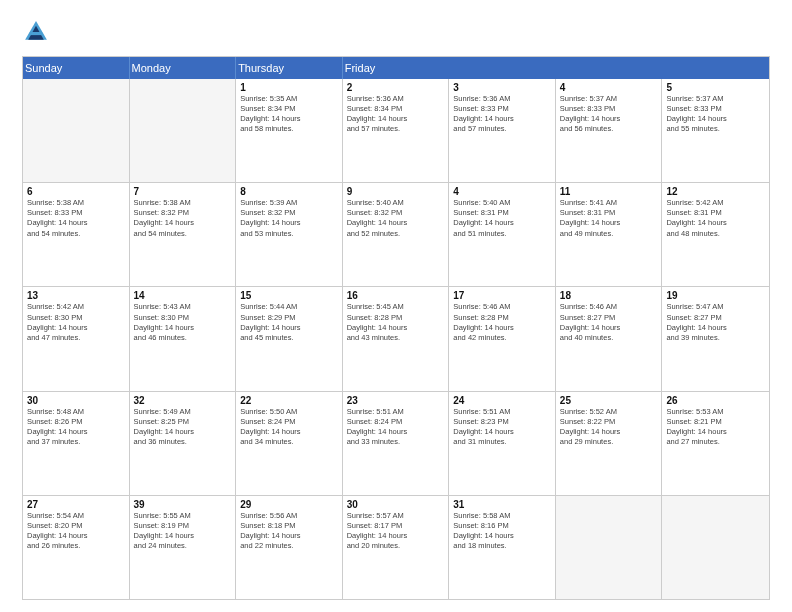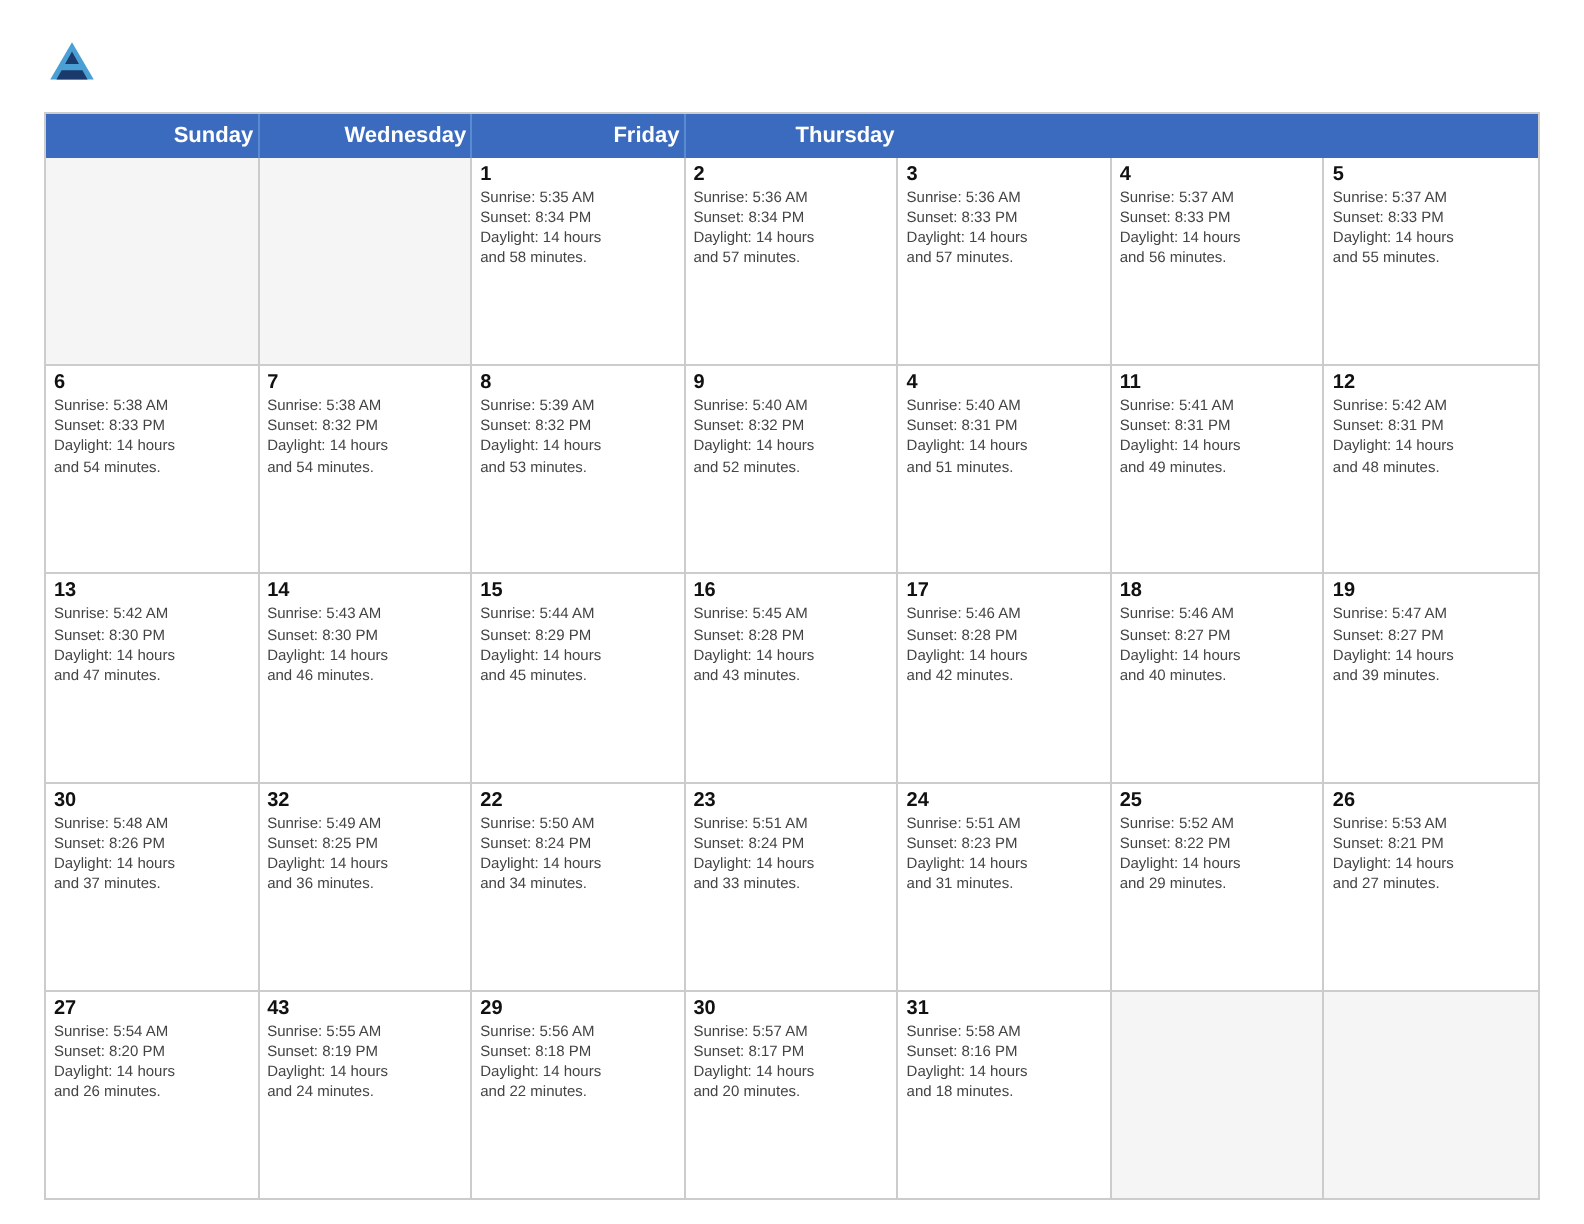--- a/index.html
+++ b/index.html
@@ -58,22 +58,22 @@
       border: 1px solid #ccc;
     }
     .cal-header {
       display: grid;
       grid-template-columns: repeat(7, 1fr);
       background: #3a6bbf;
     }
     .cal-header-cell {
       color: #fff;
       font-size: 11px;
-      font-weight: bold;
-      text-align: right;
+      font-weight: normal;
+      text-align: left;
       padding: 5px 2px;
       border-right: 1px solid #5a8bd0;
     }
     .cal-header-cell:last-child { border-right: none; }
     .cal-body {
       flex: 1;
       display: flex;
       flex-direction: column;
     }
     .cal-row {
@@ -124,23 +124,23 @@
     </div>
     <div class="title-block">
       <div class="main-title"></div>
       <div class="subtitle"></div>
     </div>
   </div>
 
   <div class="calendar">
     <div class="cal-header" id="cal-header">
         <div class="cal-header-cell">Sunday</div>
-        <div class="cal-header-cell">Wednesday</div>
+        <div class="cal-header-cell">Monday</div>
+        <div class="cal-header-cell">Thursday</div>
         <div class="cal-header-cell">Friday</div>
-        <div class="cal-header-cell">Thursday</div>
       </div>
     <div class="cal-body" id="cal-body">
         <div class="cal-row">
           <div class="cal-cell empty"></div>
           <div class="cal-cell empty"></div>
           <div class="cal-cell">
             <div class="day-num">1</div>
             <div class="cell-text">Sunrise: 5:35 AM<br>Sunset: 8:34 PM<br>Daylight: 14 hours<br>and 58 minutes.</div>
           </div>
           <div class="cal-cell">
@@ -249,21 +249,21 @@
             <div class="day-num">26</div>
             <div class="cell-text">Sunrise: 5:53 AM<br>Sunset: 8:21 PM<br>Daylight: 14 hours<br>and 27 minutes.</div>
           </div>
         </div>
         <div class="cal-row">
           <div class="cal-cell">
             <div class="day-num">27</div>
             <div class="cell-text">Sunrise: 5:54 AM<br>Sunset: 8:20 PM<br>Daylight: 14 hours<br>and 26 minutes.</div>
           </div>
           <div class="cal-cell">
-            <div class="day-num">43</div>
+            <div class="day-num">39</div>
             <div class="cell-text">Sunrise: 5:55 AM<br>Sunset: 8:19 PM<br>Daylight: 14 hours<br>and 24 minutes.</div>
           </div>
           <div class="cal-cell">
             <div class="day-num">29</div>
             <div class="cell-text">Sunrise: 5:56 AM<br>Sunset: 8:18 PM<br>Daylight: 14 hours<br>and 22 minutes.</div>
           </div>
           <div class="cal-cell">
             <div class="day-num">30</div>
             <div class="cell-text">Sunrise: 5:57 AM<br>Sunset: 8:17 PM<br>Daylight: 14 hours<br>and 20 minutes.</div>
           </div>

